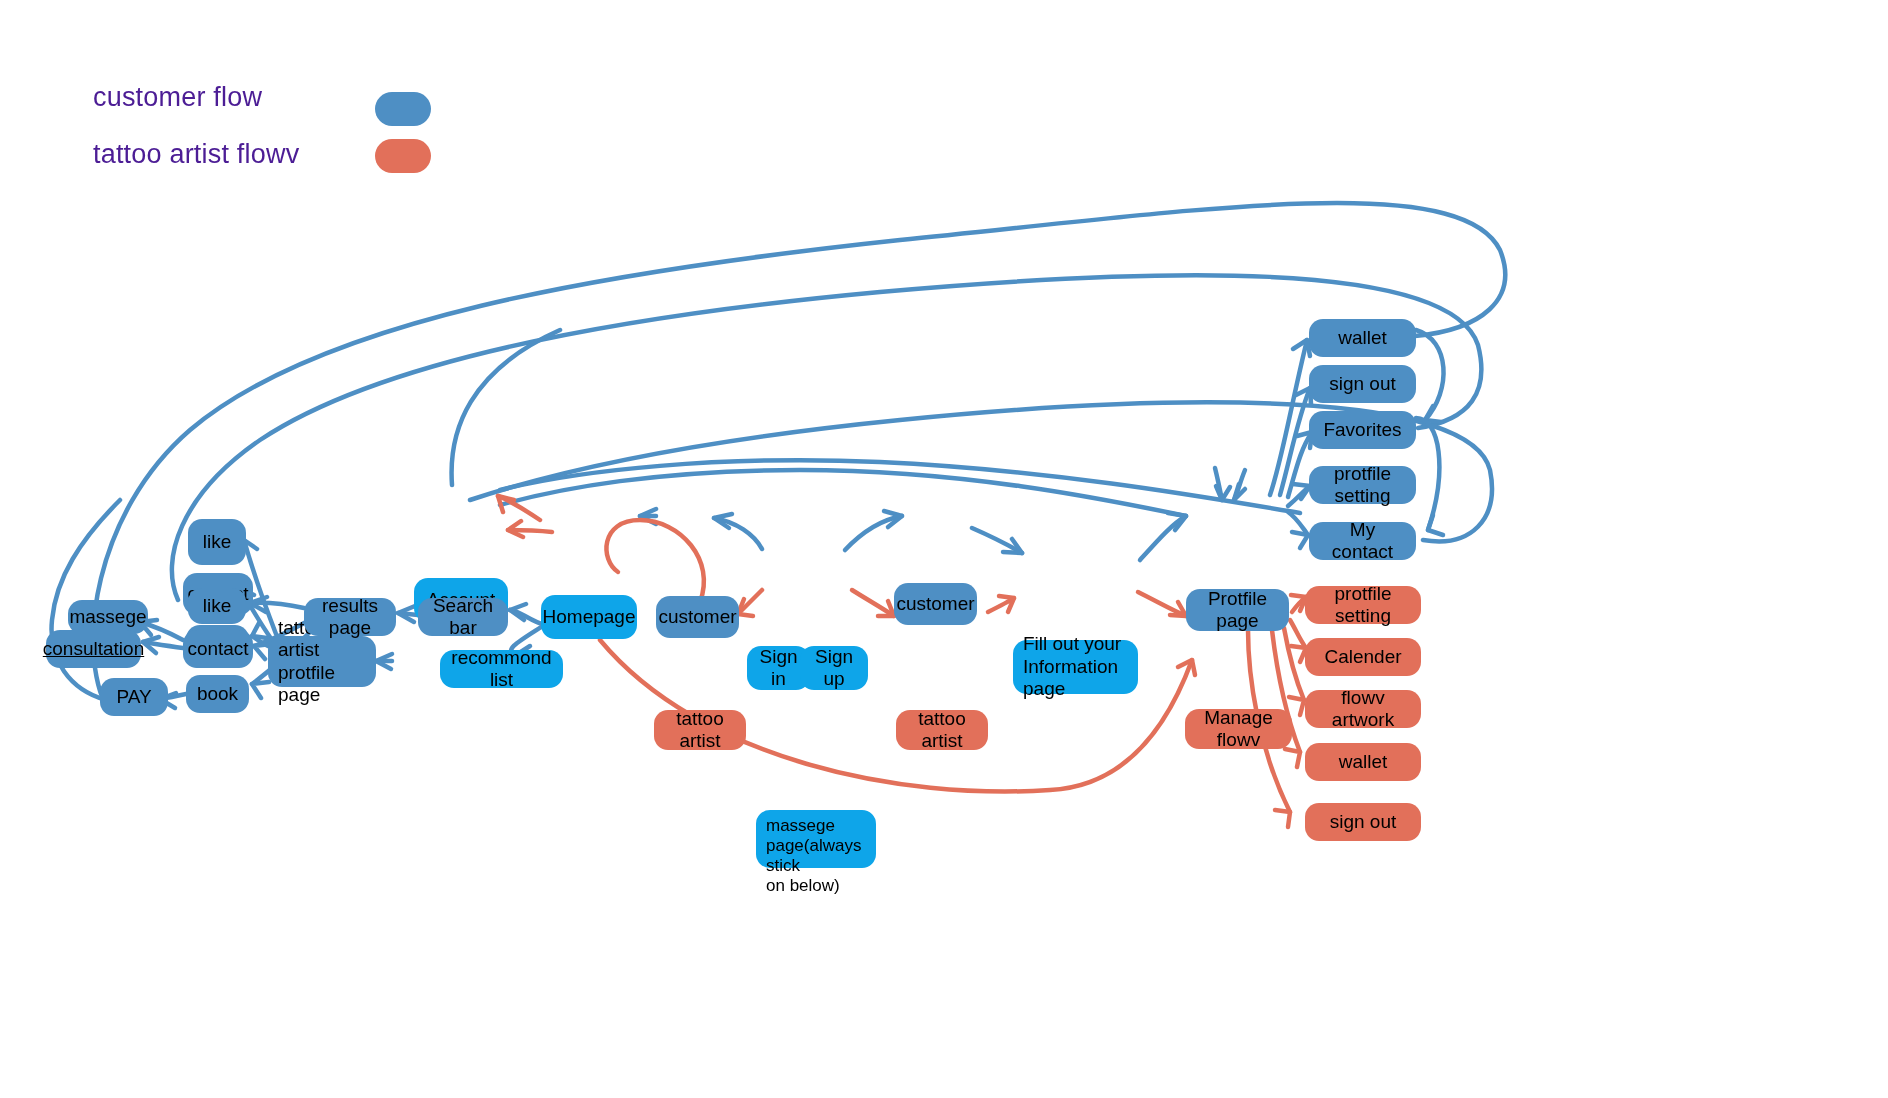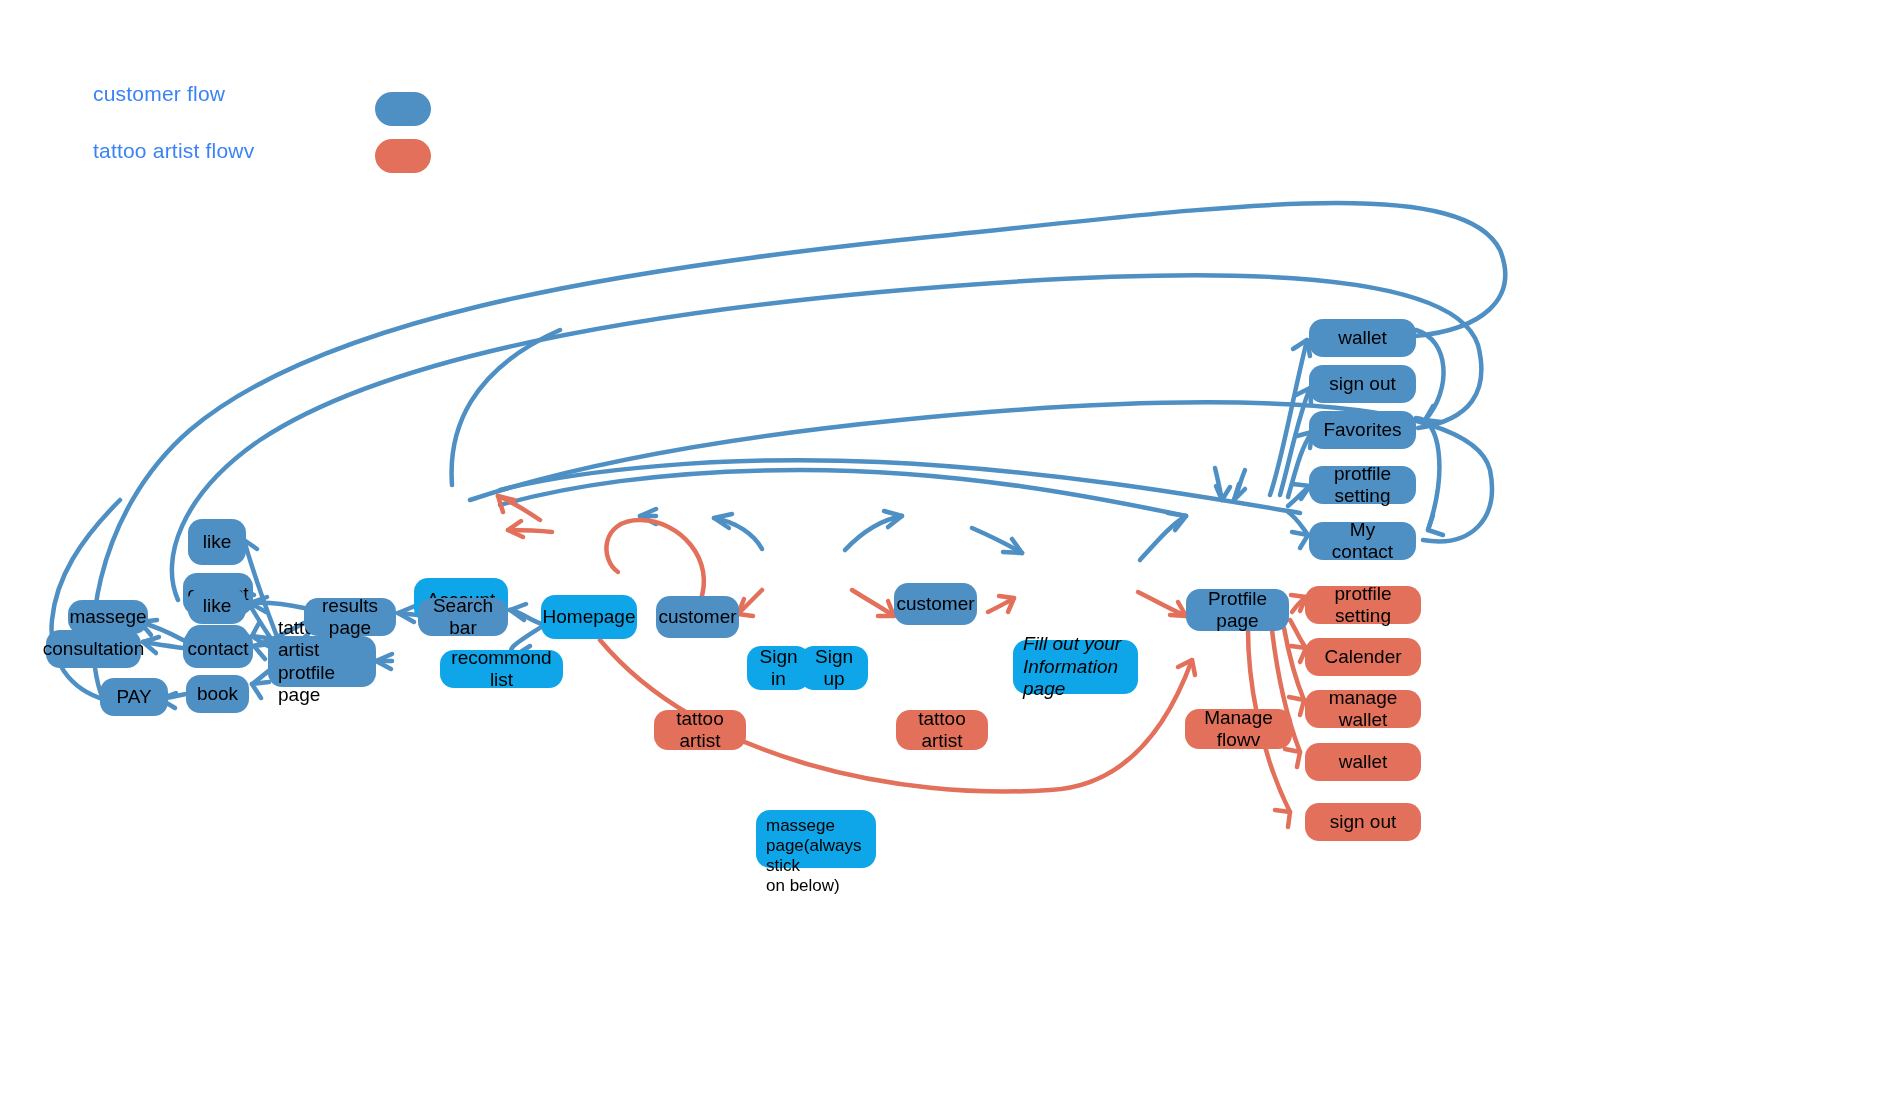--- a/index.html
+++ b/index.html
@@ -6,21 +6,21 @@
   body{width:1888px;height:1098px;position:relative;overflow:hidden;
        font-family:"Liberation Sans","DejaVu Sans",sans-serif;}
   #stage{position:absolute;left:0;top:0;width:1888px;height:1098px;}
   svg#edges{position:absolute;left:0;top:0;width:1888px;height:1098px;pointer-events:none;}
   .node{position:absolute;border-radius:14px;display:flex;align-items:center;
         justify-content:center;text-align:center;color:#000;font-size:19px;
         line-height:1.18;padding:4px 10px;box-sizing:border-box;white-space:pre-line;}
   .blue{background:#4E8FC4;}
   .orange{background:#0ea5e9;}
   .red{background:#E2705A;}
-  .legend-label{position:absolute;font-size:21px;color:#3b82f6;letter-spacing:.2px;}
+  .legend-label{position:absolute;font-size:27px;color:#4c1d95;letter-spacing:.2px;}
   .legend-pill{position:absolute;width:56px;height:34px;border-radius:17px;}
 </style>
 </head>
 <body>
 
 <div id="stage">
 
   <div class="legend-label" style="left:93px;top:82px;">customer flow</div>
   <div class="legend-pill blue" style="left:375px;top:92px;"></div>
 
@@ -158,39 +158,39 @@
 protfile page</div>
       <div class="node orange" style="left: 392px; top: 650px; width: 123px; height: 38px; margin-left: 48px;">recommond list</div>
       <div class="node orange" style="left: 414px; top: 578px; width: 94px; height: 44px;">Account</div>
       <div class="node orange" style="left: 541px; top: 595px; width: 96px; height: 44px;">Homepage</div>
       <div class="node blue" style="left: 656px; top: 596px; width: 83px; height: 42px;">customer</div>
       <div class="node red" style="left: 654px; top: 710px; width: 92px; height: 40px;">tattoo artist</div>
       <div class="node orange" style="left: 747px; top: 646px; width: 63px; height: 44px;">Sign in</div>
       <div class="node orange" style="left: 800px; top: 646px; width: 68px; height: 44px;">Sign up</div>
       <div class="node blue" style="left: 894px; top: 583px; width: 83px; height: 42px;">customer</div>
       <div class="node red" style="left: 896px; top: 710px; width: 92px; height: 40px;">tattoo artist</div>
-      <div class="node orange" style="left: 1013px; top: 640px; width: 125px; height: 54px; justify-content: flex-start; text-align: left; padding: 6px 10px; font-style: italic;">Fill out your
+      <div class="node orange" style="left: 1013px; top: 640px; width: 125px; height: 54px; justify-content: flex-start; text-align: left; padding: 6px 10px;">Fill out your
 Information page</div>
       <div class="node blue" style="left: 1186px; top: 589px; width: 103px; height: 42px;">Protfile page</div>
       <div class="node red" style="left: 1185px; top: 709px; width: 107px; height: 40px;">Manage flowv</div>
       <div class="node blue" style="left: 1309px; top: 319px; width: 107px; height: 38px;">wallet</div>
       <div class="node blue" style="left: 1309px; top: 365px; width: 107px; height: 38px;">sign out</div>
       <div class="node blue" style="left: 1309px; top: 411px; width: 107px; height: 38px;">Favorites</div>
       <div class="node blue" style="left: 1309px; top: 466px; width: 107px; height: 38px;">protfile setting</div>
       <div class="node blue" style="left: 1309px; top: 522px; width: 107px; height: 38px;">My contact</div>
       <div class="node red" style="left: 1305px; top: 586px; width: 116px; height: 38px;">protfile setting</div>
       <div class="node red" style="left: 1305px; top: 638px; width: 116px; height: 38px;">Calender</div>
-      <div class="node red" style="left: 1305px; top: 690px; width: 116px; height: 38px;">manage wallet</div>
+      <div class="node red" style="left: 1305px; top: 690px; width: 116px; height: 38px;">flowv artwork</div>
       <div class="node red" style="left: 1305px; top: 743px; width: 116px; height: 38px;">wallet</div>
       <div class="node red" style="left: 1305px; top: 803px; width: 116px; height: 38px;">sign out</div>
       <div class="node blue" style="left: 188px; top: 588px; width: 58px; height: 36px;">like</div>
       <div class="node blue" style="left: 304px; top: 598px; width: 92px; height: 38px;">results page</div>
       <div class="node blue" style="left: 418px; top: 598px; width: 90px; height: 38px;">Search bar</div>
       <div class="node blue" style="left: 68px; top: 600px; width: 80px; height: 34px;">massege</div>
-      <div class="node blue" style="left: 46px; top: 630px; width: 95px; height: 38px;">consultation</div>
+      <div class="node blue" style="left: 46px; top: 630px; width: 95px; height: 38px; text-decoration: underline;">consultation</div>
       <div class="node blue" style="left: 183px; top: 630px; width: 70px; height: 38px;">contact</div>
       <div class="node blue" style="left: 186px; top: 675px; width: 63px; height: 38px;">book</div>
       <div class="node blue" style="left: 100px; top: 678px; width: 68px; height: 38px;">PAY</div>
       <div class="node orange" style="left: 756px; top: 810px; width: 120px; height: 58px; justify-content: flex-start; text-align: left; padding: 6px 10px; font-size: 17px; align-items: flex-start;">massege
 page(always stick
  on below)</div>
     </div>
 
 </div>
 

